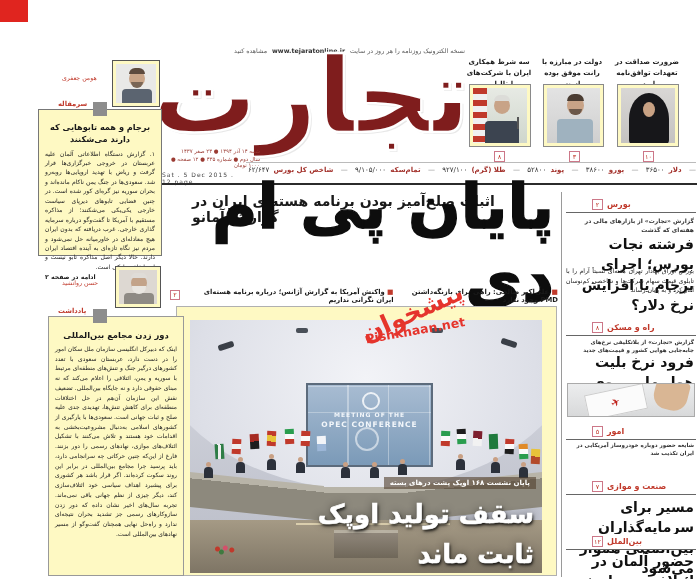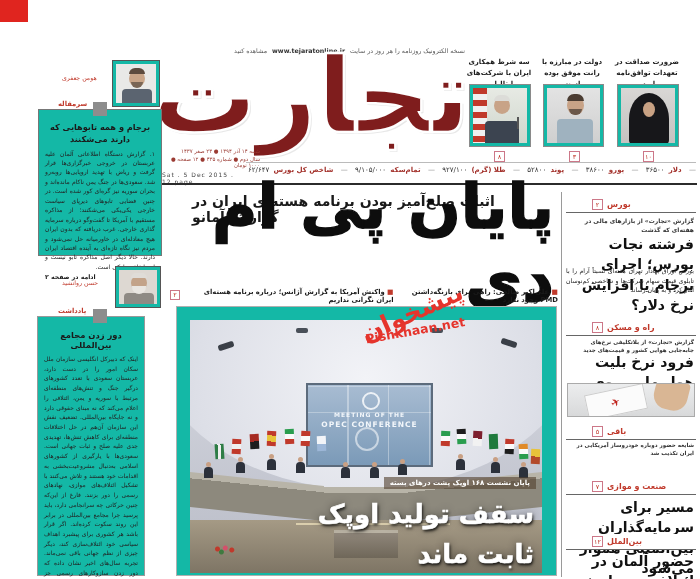--- a/index.html
+++ b/index.html
@@ -15,21 +15,21 @@
             text-shadow:0 0 1px #c9c9c9,2px 2px 0 #e8e8e8;line-height:1;}
   .heavy-rule{background:#2b2b2b;height:2px;}
   .thin-rule{background:#bbb;height:1px;}
   .vert-rule{background:#9a9a9a;width:1px;}
   
   .ticker{display:flex;direction:rtl;justify-content:space-between;align-items:center;font-size:7px;}
   .ticker .lab{color:#a3312b;font-weight:bold;}
   .ticker .val{color:#333;margin-right:2px;}
   .ticker .dash{color:#888;}
   
-  .frame{border:1px solid #8a8a8a;background:#14b8a6;box-sizing:border-box;}
+  .frame{border:1px solid #8a8a8a;background:#fef9c3;box-sizing:border-box;}
   .numbox{width:11px;height:11px;border:1px solid #c78;color:#c0392b;font-size:6.5px;
           display:flex;align-items:center;justify-content:center;background:#fff;box-sizing:border-box;}
   .graysq{width:14px;height:14px;background:#8d8d8d;}
   .sec-label{color:#c0392b;font-weight:bold;font-size:8px;}
   .sec-head{display:flex;align-items:center;gap:4px;direction:ltr;border-bottom:1px solid #666;
             padding:2px 0 2px 26px;box-sizing:border-box;background:#fff;}
   .kick6{font-size:6px;line-height:1.5;color:#333;font-weight:bold;text-align:right;}
   .tt10{font-size:14px;line-height:1.45;font-weight:bold;text-align:right;color:#111;}
   .body6{font-size:6.2px;line-height:1.55;color:#222;}
   
@@ -230,21 +230,21 @@
       <div class="pt-head" style="left:12px;top:5px;width:16px;height:16px;background:#c3a389;"></div>
       <div class="abs" style="left:13px;top:16px;width:14px;height:8px;border-radius:0 0 8px 8px;background:#e9e6e1;"></div>
       <div class="abs" style="left:12px;top:3px;width:16px;height:5px;border-radius:8px 8px 0 0;background:#dfdcd7;"></div>
     </div>
   </div>
   <div class="abs rtl c-red" style="left:62px;top:279px;width:47px;font-size:6.2px;text-align:left;">حسن روانشید</div>
 
   <div class="abs rtl c-red bold" style="left:58px;top:307px;width:34px;font-size:6.8px;text-align:left;">یادداشت</div>
   <div class="abs graysq" style="left:93px;top:309px;z-index:3;"></div>
 
-  <div class="abs frame rtl" style="left:37px;top:316px;width:108px;height:260px;border-color:#999;">
+  <div class="abs frame rtl" style="left:48px;top:316px;width:136px;height:260px;border-color:#999;">
     <div class="bold" style="margin:13px 6px 4px;font-size:8.4px;text-align:center;">دور زدن مجامع بین‌المللی</div>
     <div class="body6 just" style="margin:0 6px;font-size:6px;line-height:1.62;">اینک که دبیرکل انگلیسی سازمان ملل سکان امور را در دست دارد، عربستان سعودی با تعدد کشورهای درگیر جنگ و تنش‌های منطقه‌ای مرتبط با سوریه و یمن، ائتلافی را اعلام می‌کند که نه مبنای حقوقی دارد و نه جایگاه بین‌المللی. تضعیف نقش این سازمان آن‌هم در حل اختلافات منطقه‌ای برای کاهش تنش‌ها، تهدیدی جدی علیه صلح و ثبات جهانی است. سعودی‌ها با یارگیری از کشورهای اسلامی به‌دنبال مشروعیت‌بخشی به اقدامات خود هستند و تلاش می‌کنند با تشکیل ائتلاف‌های موازی، نهادهای رسمی را دور بزنند. فارغ از این‌که چنین حرکاتی چه سرانجامی دارد، باید پرسید چرا مجامع بین‌المللی در برابر این روند سکوت کرده‌اند. اگر قرار باشد هر کشوری برای پیشبرد اهداف سیاسی خود ائتلاف‌سازی کند، دیگر چیزی از نظم جهانی باقی نمی‌ماند. تجربه سال‌های اخیر نشان داده که دور زدن سازوکارهای رسمی جز تشدید بحران نتیجه‌ای ندارد و راه‌حل نهایی همچنان گفت‌وگو از مسیر نهادهای بین‌المللی است.</div>
   </div>
 
   <div class="abs vert-rule" style="left:561px;top:192px;height:385px;"></div>
 
   <div class="abs sec-head" style="left:566px;top:197px;width:130px;">
     <span class="numbox">
         <span>۲</span>
       </span>
@@ -268,21 +268,21 @@
         <span style="color:#c0231d;font-size:11px;transform:rotate(-20deg);">✈</span>
       </div>
       <div class="abs" style="right:6px;top:-4px;width:34px;height:30px;background:#d9b694;border-radius:10px 4px 14px 14px;transform:rotate(14deg);"></div>
     </div>
   </div>
 
   <div class="abs sec-head" style="left:566px;top:424px;width:130px;">
     <span class="numbox">
         <span>۵</span>
       </span>
-    <span class="sec-label">باقی</span>
+    <span class="sec-label">امور</span>
   </div>
   <div class="abs rtl kick6" style="left:566px;top:441px;width:128px;font-size:5.6px;">شایعه حضور دوباره خودروساز آمریکایی در ایران تکذیب شد</div>
 
   <div class="abs sec-head" style="left:566px;top:479px;width:130px;">
     <span class="numbox">
         <span>۷</span>
       </span>
     <span class="sec-label">صنعت و موازی</span>
   </div>
   <div class="abs rtl tt10" style="left:566px;top:497px;width:128px;">مسیر برای سرمایه‌گذاران بین‌المللی هموار می‌شود</div>

